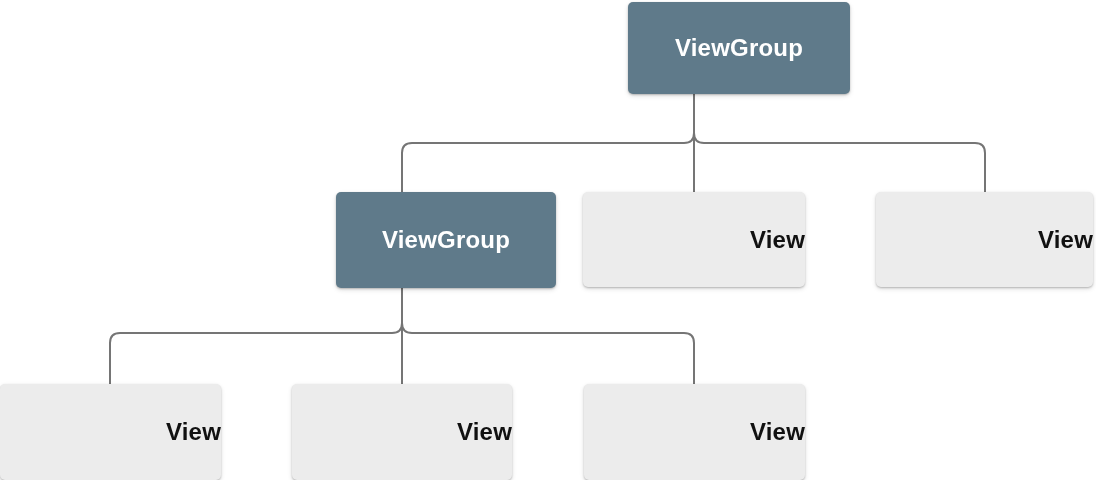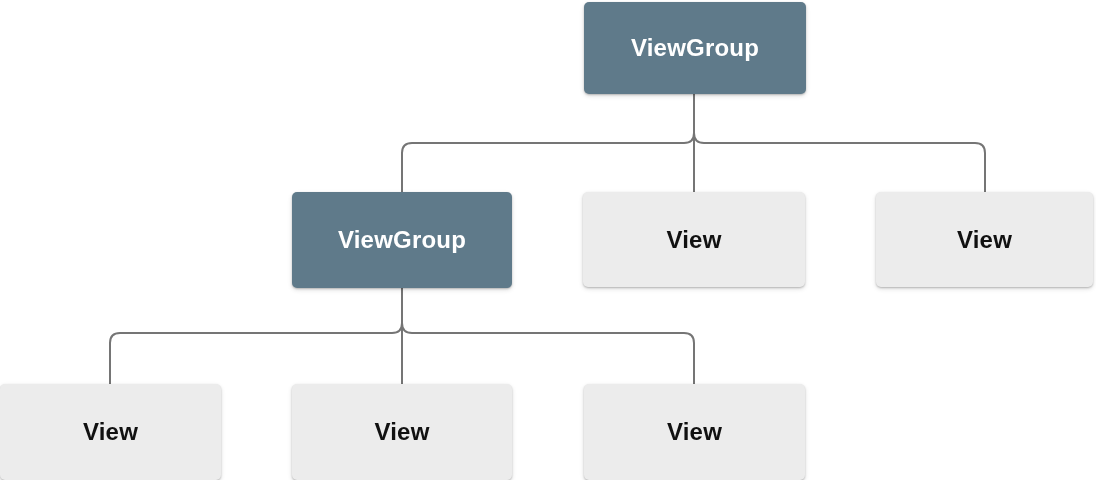--- a/index.html
+++ b/index.html
@@ -34,24 +34,26 @@
     justify-content: center;
     border-radius: 5px;
     box-shadow: 0 1px 2px rgba(0,0,0,0.22), 0 2px 5px rgba(0,0,0,0.12);
     font-size: 24px;
     font-weight: 700;
     letter-spacing: 0.2px;
   }
   .node.viewgroup {
     background: var(--viewgroup-fill, #5f7a8a);
     color: var(--viewgroup-text, #ffffff);
+    margin-left: 44px;
   }
   .node.view {
     background: var(--view-fill, #ececec);
     color: var(--view-text, #111111);
+    justify-content: flex-end;
   }
 </style>
 </head>
 <body>
 
 <div class="canvas">
 
   <svg class="edges" viewBox="0 0 1096 480">
     <path d="M694 133 Q694 143 684 143 H412 Q402 143 402 153 V192"></path>
     <path d="M694 94 V192"></path>

